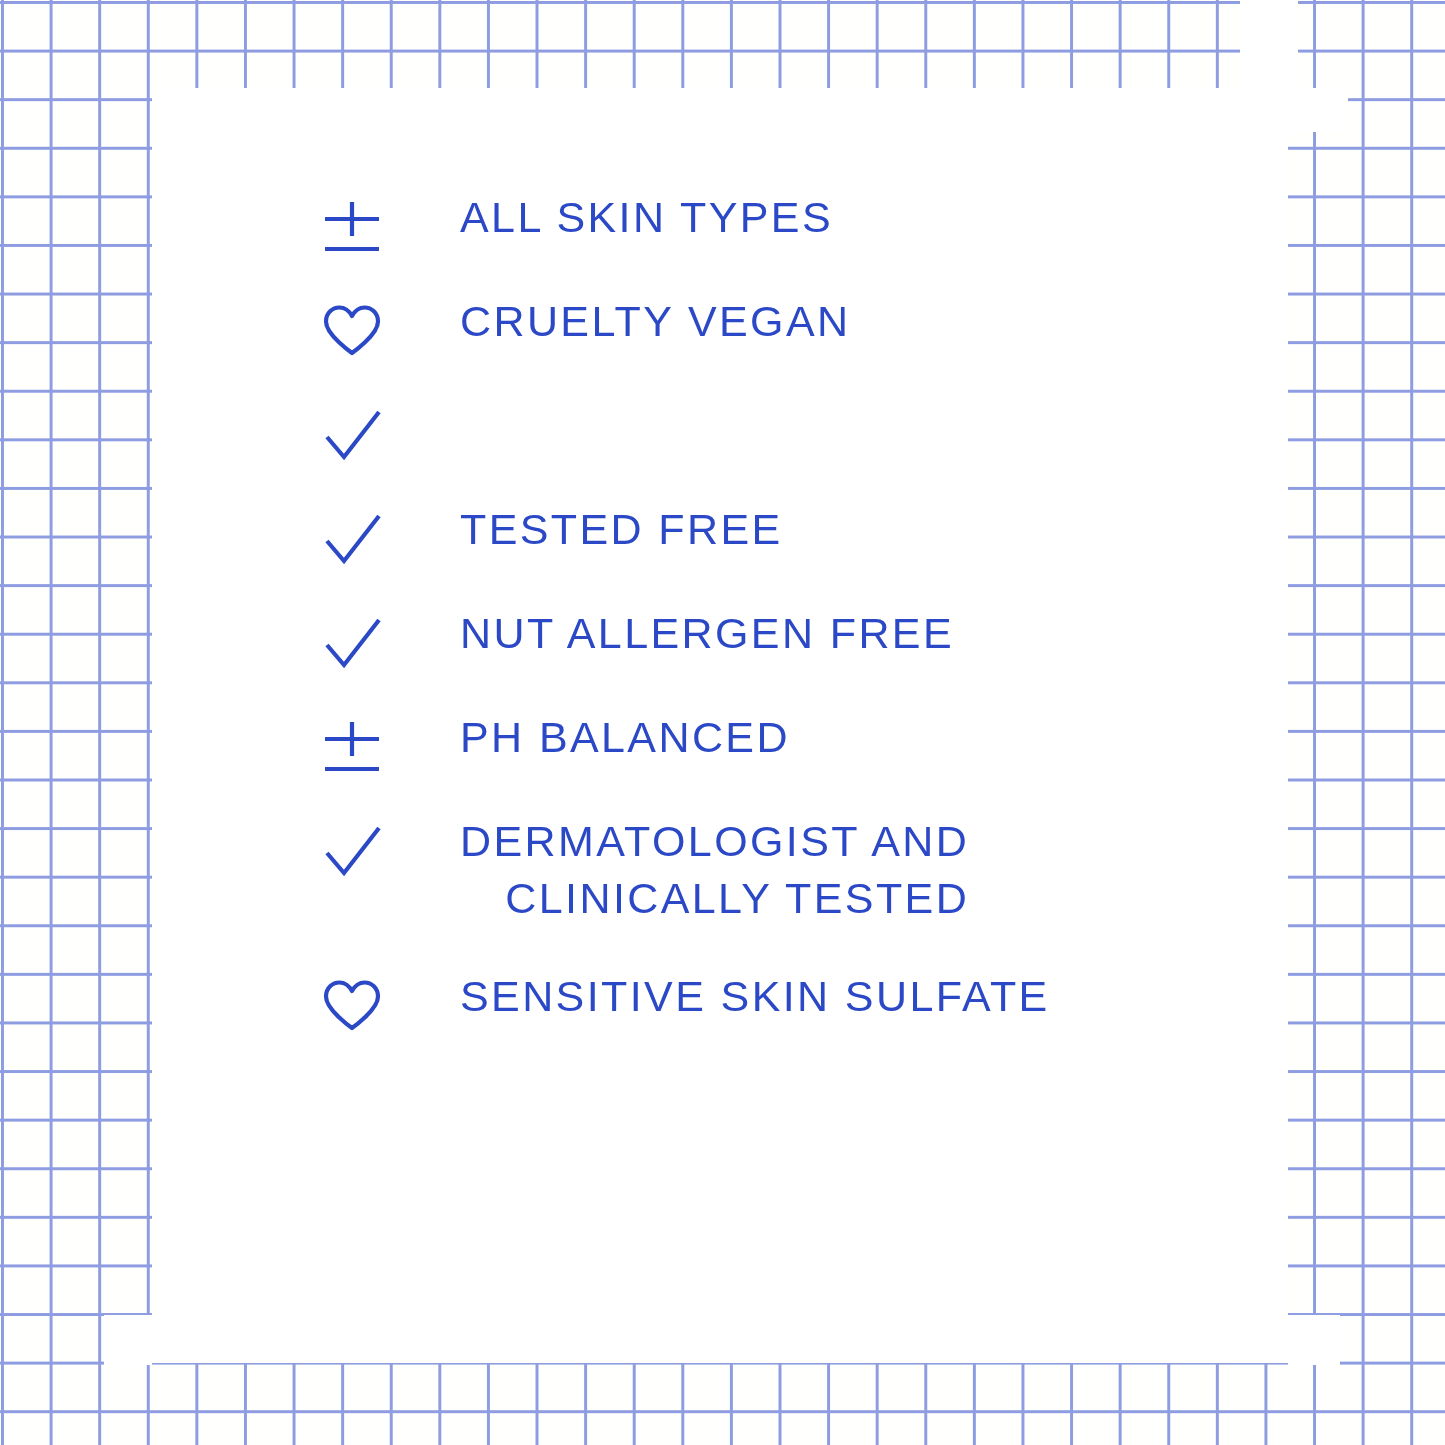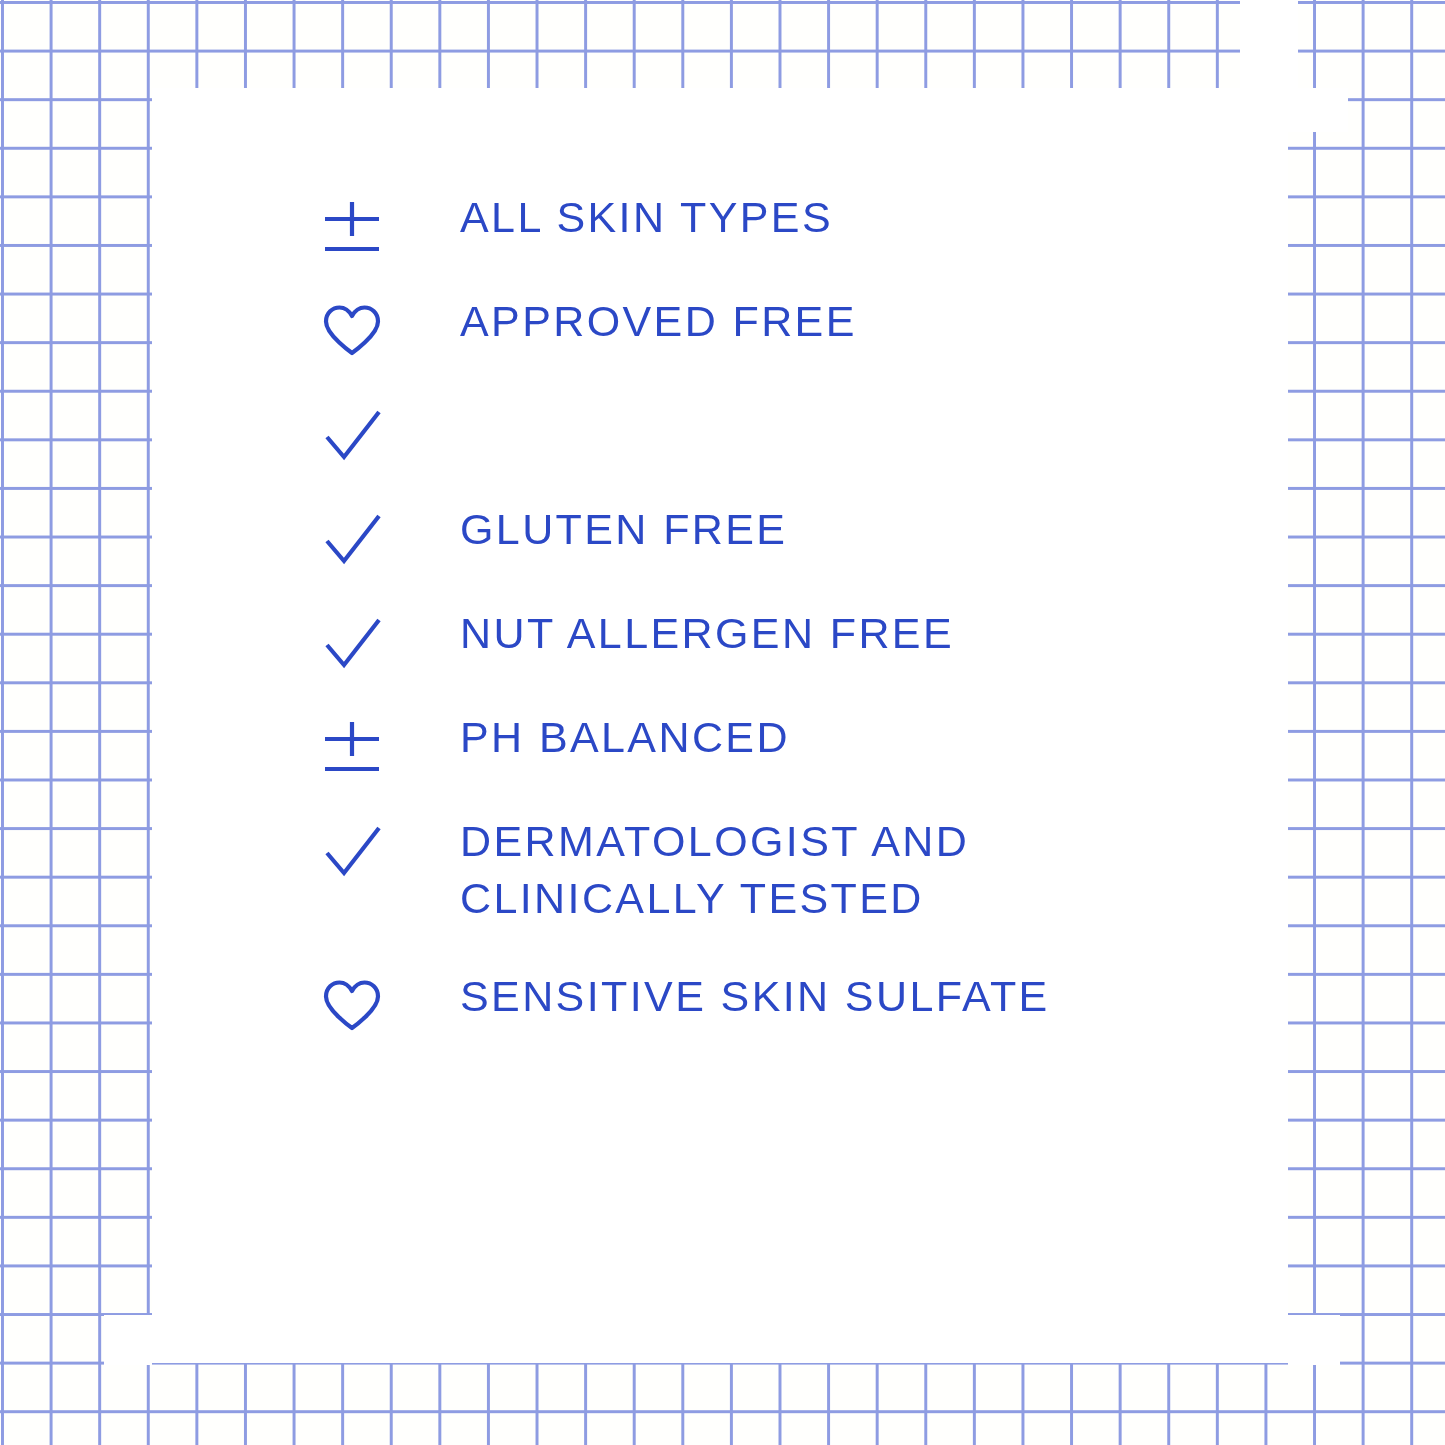--- a/index.html
+++ b/index.html
@@ -54,21 +54,21 @@
     position: absolute;
     left: 322px;
     top: 185px;
     width: 900px;
   }
   .row {
     display: flex;
     align-items: flex-start;
     height: 104px;
   }
-  .row.tall { height: 155px; }
+  .row.tall { height: 155px; text-align: right; }
   .icon-cell {
     width: 138px;
     flex: 0 0 138px;
     display: flex;
     align-items: flex-start;
     justify-content: flex-start;
     padding-top: 14px;
     box-sizing: border-box;
   }
   .label {
@@ -108,39 +108,39 @@
       <span class="label">ALL SKIN TYPES</span>
     </div>
 
 
     <div class="row">
       <span class="icon-cell">
         <svg width="60" height="58" viewBox="0 0 60 58" fill="none" stroke="#2b48c6" stroke-width="4.2" stroke-linejoin="round">
           <path d="M30 50 C30 50 4 32 4 18.5 C4 10 10.5 4.5 17.5 4.5 C23 4.5 27.5 8.5 30 13 C32.5 8.5 37 4.5 42.5 4.5 C49.5 4.5 56 10 56 18.5 C56 32 30 50 30 50 Z"></path>
         </svg>
       </span>
-      <span class="label">APPROVED FREE</span>
+      <span class="label">CRUELTY VEGAN</span>
     </div>
 
 
     <div class="row">
       <span class="icon-cell">
         <svg width="60" height="58" viewBox="0 0 60 58" fill="none" stroke="#2b48c6" stroke-width="4.2" stroke-linecap="butt" stroke-linejoin="miter">
           <polyline points="5,30 22,50 57,5"></polyline>
         </svg>
       </span>
     </div>
 
     <div class="row">
       <span class="icon-cell">
         <svg width="60" height="58" viewBox="0 0 60 58" fill="none" stroke="#2b48c6" stroke-width="4.2" stroke-linecap="butt" stroke-linejoin="miter">
           <polyline points="5,30 22,50 57,5"></polyline>
         </svg>
       </span>
-      <span class="label">GLUTEN FREE</span>
+      <span class="label">TESTED FREE</span>
     </div>
 
     <div class="row">
       <span class="icon-cell">
         <svg width="60" height="58" viewBox="0 0 60 58" fill="none" stroke="#2b48c6" stroke-width="4.2" stroke-linecap="butt" stroke-linejoin="miter">
           <polyline points="5,30 22,50 57,5"></polyline>
         </svg>
       </span>
       <span class="label">NUT ALLERGEN FREE</span>
     </div>

